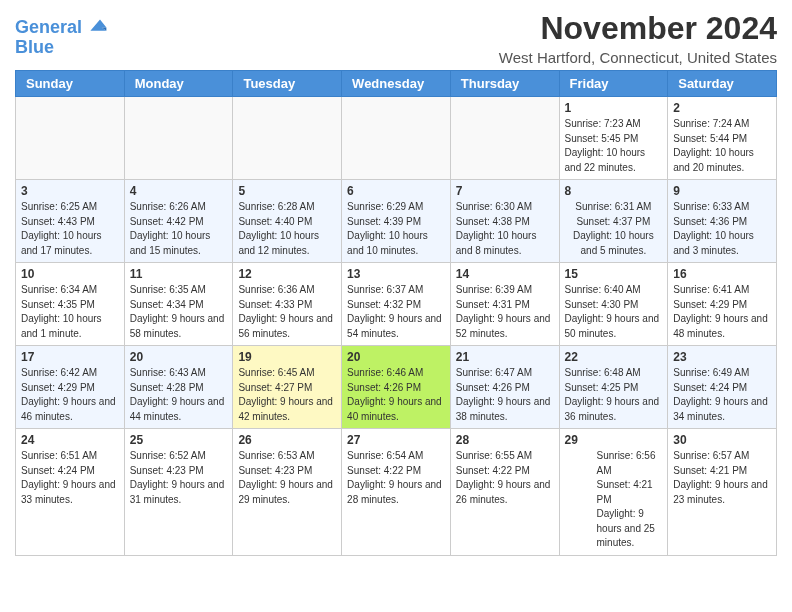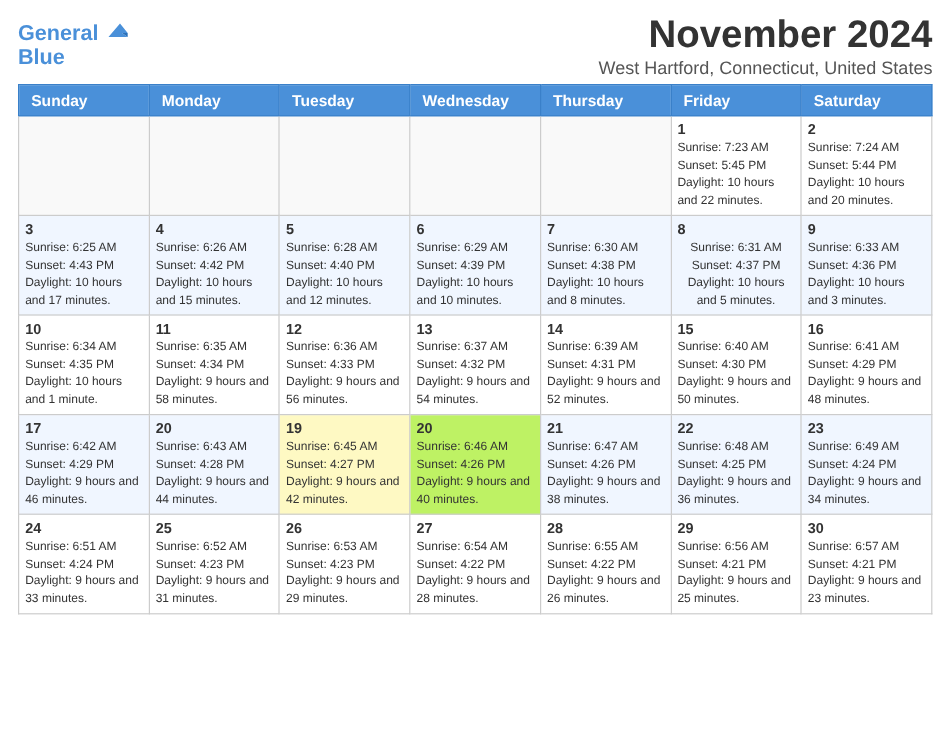--- a/index.html
+++ b/index.html
@@ -306,21 +306,21 @@
 Daylight: 9 hours and 28 minutes.</div>
           </td>
           <td>
             <span class="day-num">28</span>
             <div class="day-info" style="white-space: pre-line;">Sunrise: 6:55 AM
 Sunset: 4:22 PM
 Daylight: 9 hours and 26 minutes.</div>
           </td>
           <td>
             <span class="day-num">29</span>
-            <div class="day-info" style="white-space: pre-line;">Sunrise: 6:56 AM
+            <div class="day-info" style="white-space: pre-line; margin-left: 32px;">Sunrise: 6:56 AM
 Sunset: 4:21 PM
 Daylight: 9 hours and 25 minutes.</div>
           </td>
           <td>
             <span class="day-num">30</span>
             <div class="day-info" style="white-space: pre-line;">Sunrise: 6:57 AM
 Sunset: 4:21 PM
 Daylight: 9 hours and 23 minutes.</div>
           </td>
         </tr>

